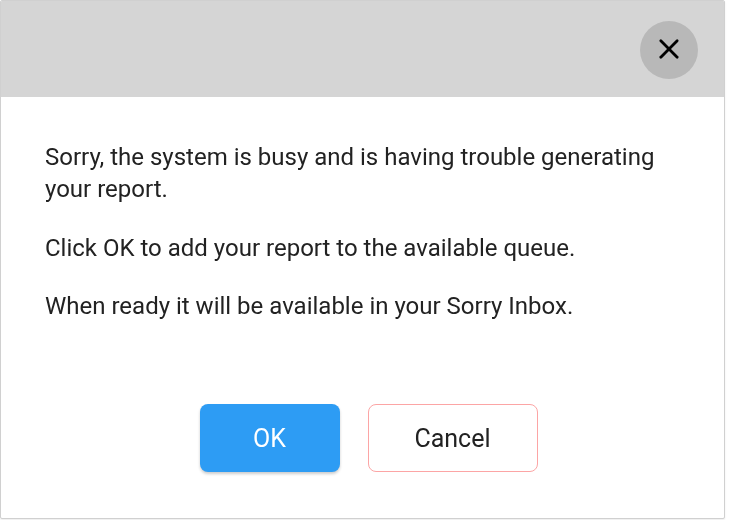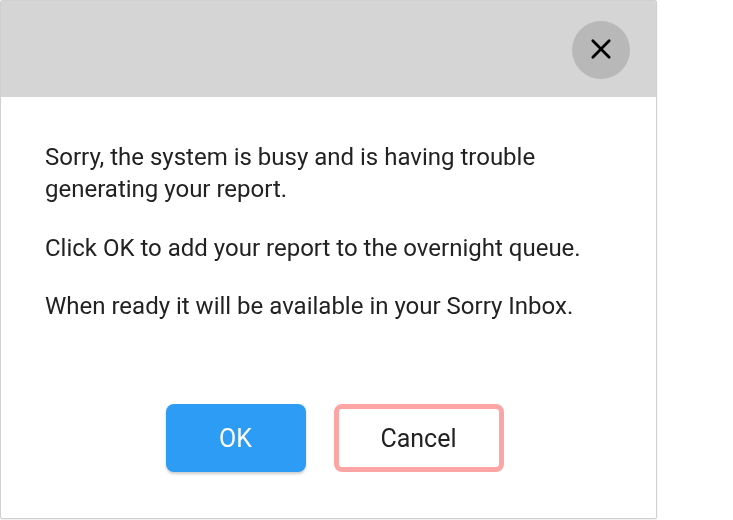--- a/index.html
+++ b/index.html
@@ -8,21 +8,21 @@
       box-sizing: border-box;
     }
     body {
       font-family: -apple-system, BlinkMacSystemFont, "Segoe UI", Roboto, Helvetica, Arial, sans-serif;
       width: 733px;
       height: 520px;
       background: #ffffff;
       position: relative;
     }
     .dialog {
-      width: 657px;
+      width: 725px;
       height: 519px;
       background: #ffffff;
       border: 1px solid #d0d0d0;
       border-radius: 2px;
       display: flex;
       flex-direction: column;
       overflow: hidden;
       box-shadow: 0 1px 2px rgba(0,0,0,0.08);
     }
     .dialog-header {
@@ -81,40 +81,40 @@
       background: #2d9cf4;
       color: #ffffff;
       width: 140px;
       box-shadow: 0 2px 3px rgba(0,0,0,0.2);
       font-weight: 400;
     }
     .btn-secondary {
       background: #ffffff;
       color: #222222;
       width: 170px;
-      border: 5px solid #fca5a5;
+      border: 1px solid #fca5a5;
       font-weight: 400;
     }
   </style>
 </head>
 <body>
 
 <div class="dialog">
   <div class="dialog-header">
     <button class="close-btn">
       <span>
         <svg viewBox="0 0 24 24" fill="none" stroke="#000000" stroke-width="2.4" stroke-linecap="round">
           <line x1="5" y1="5" x2="19" y2="19"></line>
           <line x1="19" y1="5" x2="5" y2="19"></line>
         </svg>
       </span>
     </button>
   </div>
   <div class="dialog-body">
     <p>Sorry, the system is busy and is having trouble generating your report.</p>
-    <p>Click OK to add your report to the overnight queue.</p>
+    <p>Click OK to add your report to the available queue.</p>
     <p>When ready it will be available in your Sorry Inbox.</p>
   </div>
   <div class="dialog-footer">
     <button class="btn btn-primary">OK</button>
     <button class="btn btn-secondary">Cancel</button>
   </div>
 </div>
 
 </body></html>

